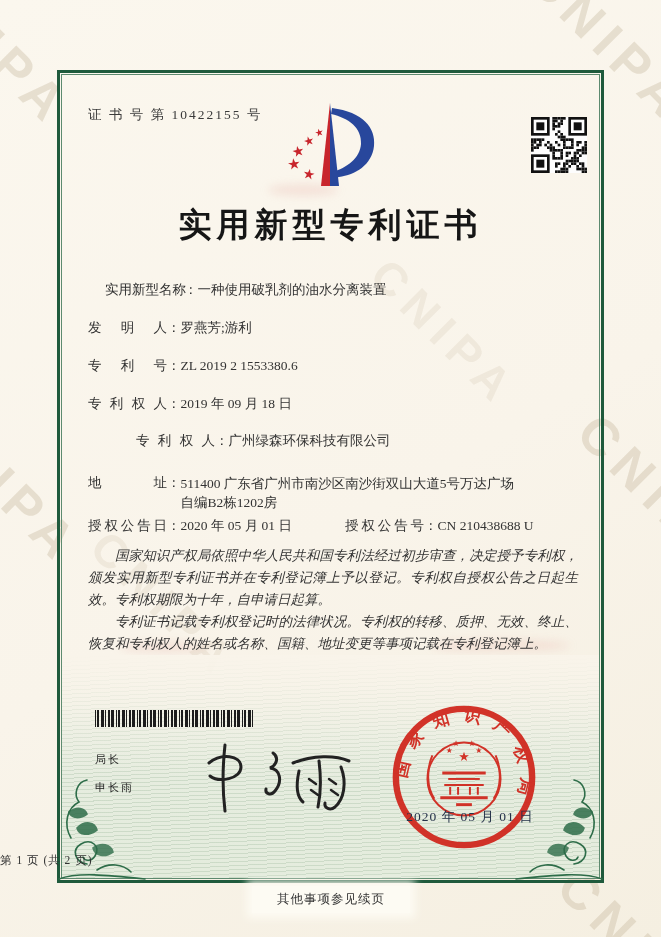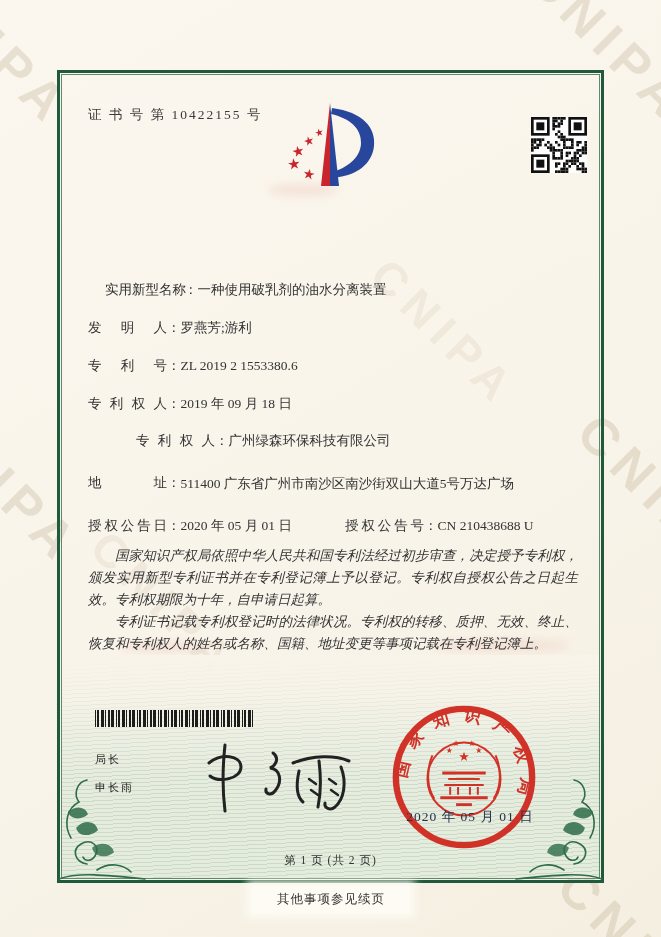--- a/index.html
+++ b/index.html
@@ -42,21 +42,21 @@
   .barcode i{display:block;background:#1c1c1c;height:100%;flex:none;}
   .issuer{position:absolute;left:95px;top:752px;font-size:11px;color:#222;
       font-family:"Liberation Sans","DejaVu Sans",sans-serif;letter-spacing:2px;}
   .issuer .name{margin-top:13px;}
   .signature{position:absolute;left:195px;top:738px;width:160px;height:82px;}
   .seal{position:absolute;left:385px;top:698px;width:158px;height:158px;opacity:0.93;}
   .seal-arc-text{font-size:17px;font-weight:bold;fill:#d0251b;letter-spacing:13px;
       font-family:"Liberation Serif","DejaVu Serif",serif;}
   .seal-date{position:absolute;left:400px;top:808px;width:140px;text-align:center;
       font-size:13.5px;color:#25324a;letter-spacing:1px;}
-  .page-num{position:absolute;left:0;top:853px;width:661px;text-align:center;font-size:11.5px;color:#333;letter-spacing:1px;}
+  .page-num{position:absolute;left:0;top:853px;width:661px;text-align:left;font-size:11.5px;color:#333;letter-spacing:1px;}
   .note{position:absolute;left:252px;top:886px;width:158px;height:27px;line-height:27px;
       background:#fdfbf3;box-shadow:0 0 8px 5px #fdfbf3;text-align:center;
       font-size:12.5px;color:#333;letter-spacing:1px;}
   .ornament{position:absolute;width:90px;height:105px;top:778px;}
   .ornament.left{left:57px;}
   .ornament.right{left:514px;transform:scaleX(-1);}
 </style>
 </head>
 <body>
 
@@ -219,38 +219,39 @@
     <polygon points="47,5 38,88 47,88" fill="#c8252c"></polygon>
     <polygon points="47,5 47,88 56,88" fill="#28479c"></polygon>
     <path d="M49,10 C80,14 93,30 91,48 C89,67 72,77 56,79 C50,80 48,77 49,74 C64,70 77,60 78,46 C79,30 66,20 48,16 Z" fill="#28479c"></path>
     <text x="36" y="38" font-size="10" text-anchor="middle" fill="#c8252c" transform="rotate(-15 36 34)">★</text>
     <text x="26" y="47" font-size="12" text-anchor="middle" fill="#c8252c" transform="rotate(-15 26 43)">★</text>
     <text x="15" y="58" font-size="14" text-anchor="middle" fill="#c8252c" transform="rotate(-12 15 53)">★</text>
     <text x="11" y="71" font-size="15" text-anchor="middle" fill="#c8252c" transform="rotate(-8 11 66)">★</text>
     <text x="26" y="81" font-size="14" text-anchor="middle" fill="#c8252c" transform="rotate(10 26 76)">★</text>
   </svg>
 
+  <div class="title">实用新型专利证书</div>
 
   <div class="row" style="top:281px;margin-left:17px;">
     <span class="flabel">实用新型名称</span><span class="colon">：</span><span class="fvalue">一种使用破乳剂的油水分离装置</span>
   </div>
   <div class="row" style="top:319px;">
     <span class="flabel">发明人</span><span class="colon">：</span><span class="fvalue">罗燕芳;游利</span>
   </div>
   <div class="row" style="top:357px;">
     <span class="flabel">专利号</span><span class="colon">：</span><span class="fvalue">ZL 2019 2 1553380.6</span>
   </div>
   <div class="row" style="top:395px;">
     <span class="flabel">专利权人</span><span class="colon">：</span><span class="fvalue">2019 年 09 月 18 日</span>
   </div>
   <div class="row" style="top:432px;margin-left:48px;">
     <span class="flabel">专利权人</span><span class="colon">：</span><span class="fvalue">广州绿森环保科技有限公司</span>
   </div>
   <div class="row" style="top:474px;">
-    <span class="flabel">地址</span><span class="colon">：</span><span class="vwrap"><span>511400 广东省广州市南沙区南沙街双山大道5号万达广场</span></span>
+    <span class="flabel">地址</span><span class="colon">：</span><span class="vwrap"><span>511400 广东省广州市南沙区南沙街双山大道5号万达广场</span><span class="v2">自编B2栋1202房</span></span>
   </div>
   <div class="row" style="top:517px;">
     <span class="flabel">授权公告日</span><span class="colon">：</span><span class="fvalue">2020 年 05 月 01 日</span>
     <span class="pair2">
       <span class="flabel">授权公告号</span><span class="colon">：</span><span class="fvalue">CN 210438688 U</span>
     </span>
   </div>
 
   <div class="paras">
     <p>国家知识产权局依照中华人民共和国专利法经过初步审查，决定授予专利权，颁发实用新型专利证书并在专利登记簿上予以登记。专利权自授权公告之日起生效。专利权期限为十年，自申请日起算。</p>

